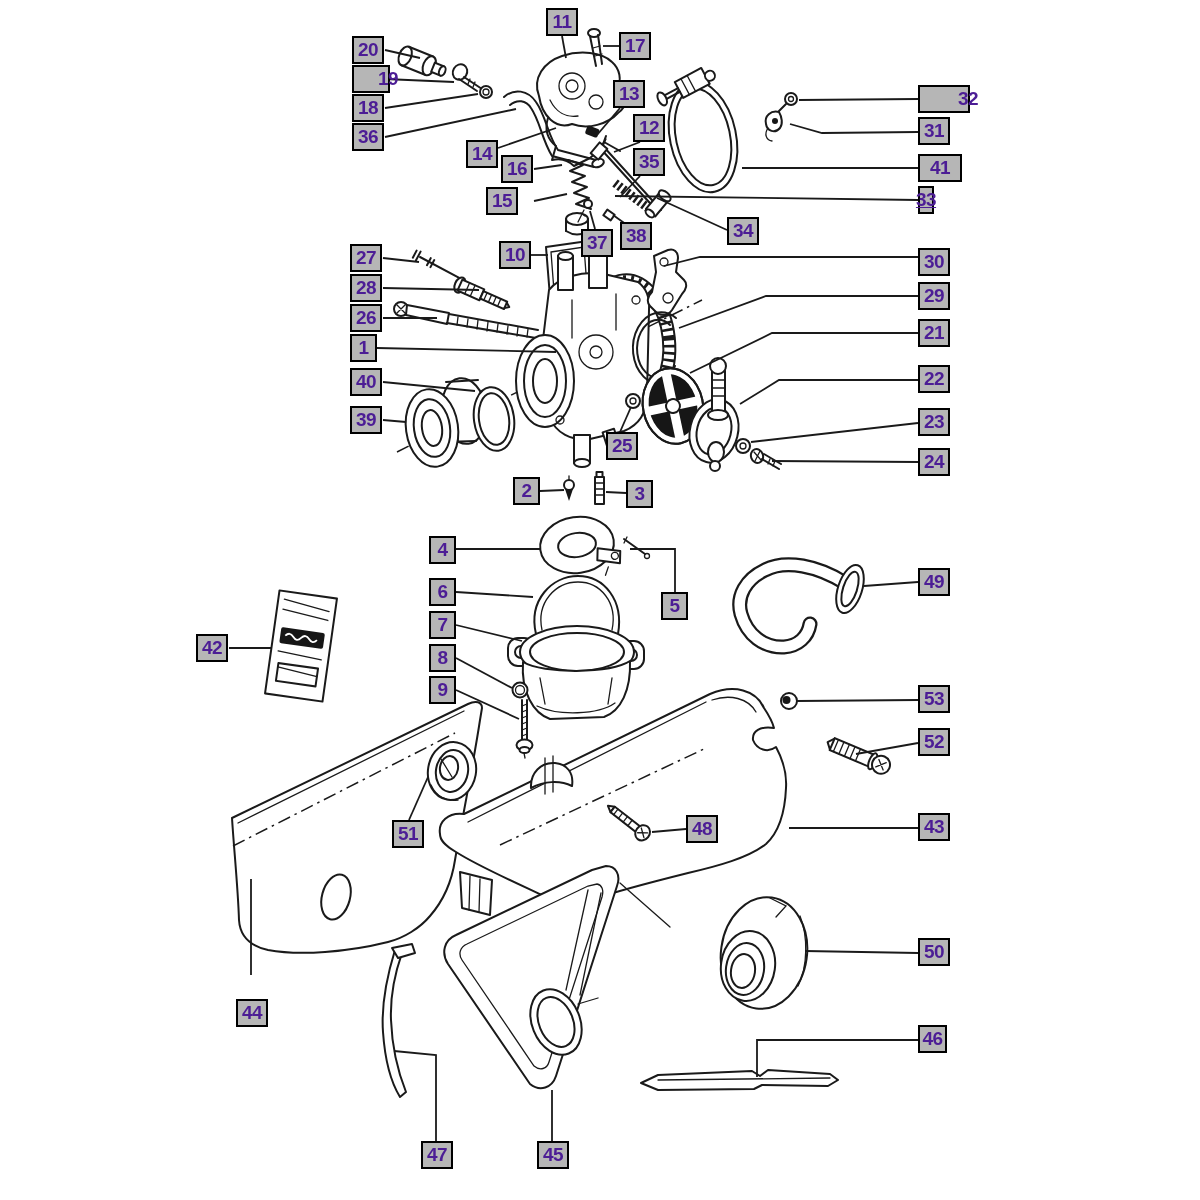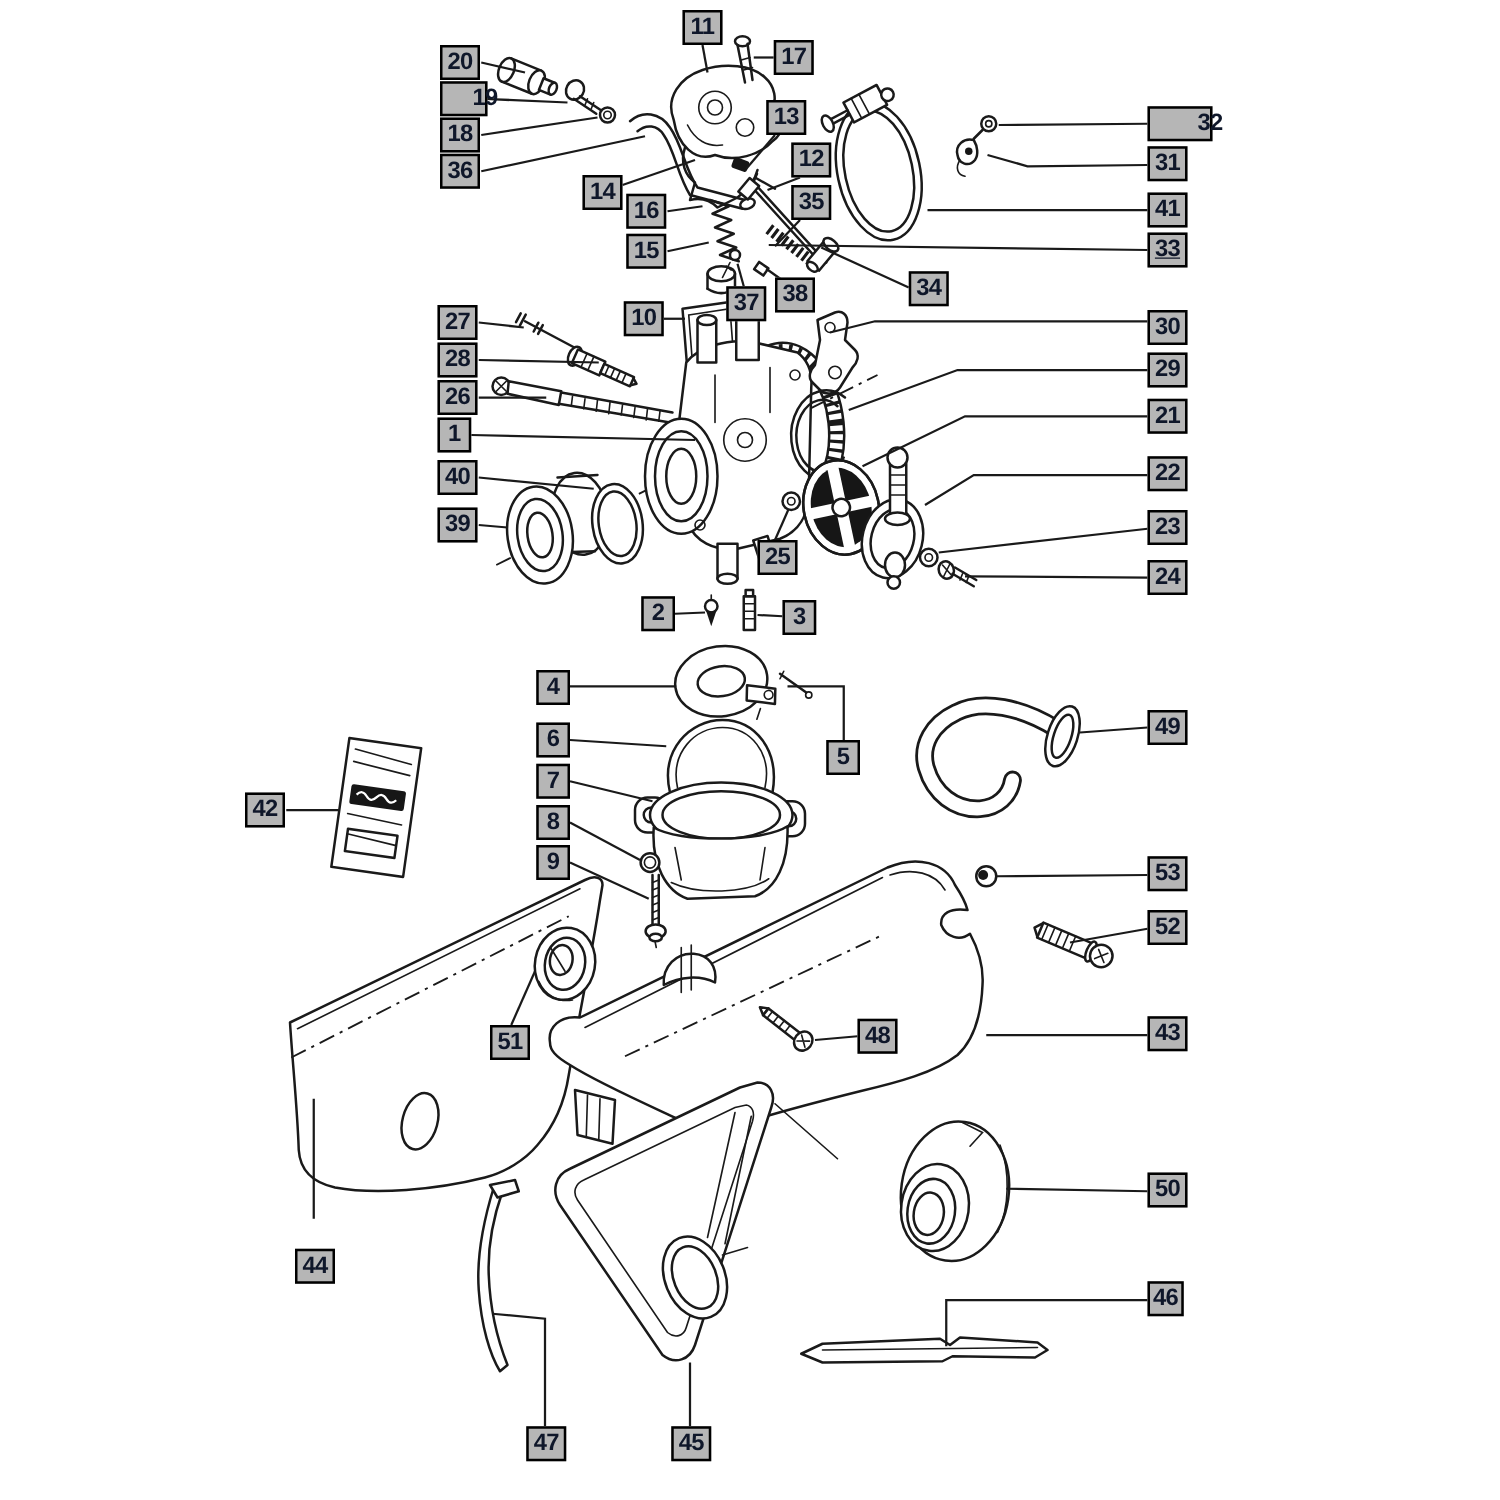--- a/index.html
+++ b/index.html
@@ -7,21 +7,21 @@
            font-family:"Liberation Sans",sans-serif;overflow:hidden;}
   svg.art{position:absolute;left:0;top:0;}
   .ln{fill:none;stroke:#1a1a1a;stroke-width:2;stroke-linecap:round;stroke-linejoin:round;}
   .thin{fill:none;stroke:#1a1a1a;stroke-width:1.3;stroke-linecap:round;}
   .fw{fill:#ffffff;stroke:#1a1a1a;stroke-width:2;stroke-linejoin:round;}
   .fb{fill:#161616;stroke:none;}
   .dd{fill:none;stroke:#1a1a1a;stroke-width:1.5;stroke-dasharray:13 5 2.5 5;}
   .ldr{fill:none;stroke:#1a1a1a;stroke-width:1.8;}
   .hatch{fill:none;stroke:#1a1a1a;stroke-width:12;stroke-dasharray:2.6 4.4;}
   .part-label{position:absolute;height:28px;box-sizing:border-box;
-      background:#b6b6b6;border:2px solid #000;color:#0f172a;
+      background:#b6b6b6;border:2px solid #000;color:#4c1d95;
       display:flex;align-items:center;justify-content:center;
       font-weight:bold;font-size:19px;letter-spacing:-0.5px;cursor:pointer;}
 </style>
 </head>
 <body>
 
 <div class="diagram">
 <svg class="art" width="1200" height="1200" viewBox="0 0 1200 1200">
 
   <g>
@@ -417,47 +417,47 @@
       <div class="part-label" style="left: 661px; top: 592px; width: 27px;">5</div>
       <div class="part-label" style="left: 429px; top: 578px; width: 27px;">6</div>
       <div class="part-label" style="left: 429px; top: 611px; width: 27px;">7</div>
       <div class="part-label" style="left: 429px; top: 644px; width: 27px;">8</div>
       <div class="part-label" style="left: 429px; top: 676px; width: 27px;">9</div>
       <div class="part-label" style="left: 499px; top: 241px; width: 32px;">10</div>
       <div class="part-label" style="left: 546px; top: 8px; width: 32px;">11</div>
       <div class="part-label" style="left: 633px; top: 114px; width: 32px;">12</div>
       <div class="part-label" style="left: 613px; top: 80px; width: 32px;">13</div>
       <div class="part-label" style="left: 466px; top: 140px; width: 32px;">14</div>
-      <div class="part-label" style="left: 501px; top: 187px; width: 32px;">15</div>
+      <div class="part-label" style="left: 486px; top: 187px; width: 32px;">15</div>
       <div class="part-label" style="left: 501px; top: 155px; width: 32px;">16</div>
       <div class="part-label" style="left: 619px; top: 32px; width: 32px;">17</div>
       <div class="part-label" style="left: 352px; top: 94px; width: 32px;">18</div>
       <div class="part-label" style="left: 352px; top: 65px; width: 32px; padding-left: 34px;">19</div>
       <div class="part-label" style="left: 352px; top: 36px; width: 32px;">20</div>
       <div class="part-label" style="left: 918px; top: 319px; width: 32px;">21</div>
       <div class="part-label" style="left: 918px; top: 365px; width: 32px;">22</div>
       <div class="part-label" style="left: 918px; top: 408px; width: 32px;">23</div>
       <div class="part-label" style="left: 918px; top: 448px; width: 32px;">24</div>
       <div class="part-label" style="left: 606px; top: 432px; width: 32px;">25</div>
       <div class="part-label" style="left: 350px; top: 304px; width: 32px;">26</div>
       <div class="part-label" style="left: 350px; top: 244px; width: 32px;">27</div>
       <div class="part-label" style="left: 350px; top: 274px; width: 32px;">28</div>
       <div class="part-label" style="left: 918px; top: 282px; width: 32px;">29</div>
       <div class="part-label" style="left: 918px; top: 248px; width: 32px;">30</div>
       <div class="part-label" style="left: 918px; top: 117px; width: 32px;">31</div>
       <div class="part-label" style="left: 918px; top: 85px; width: 32px; padding-left: 48px;">32</div>
-      <div class="part-label" style="left: 918px; top: 186px; width: 32px; text-decoration: underline;">33</div>
+      <div class="part-label" style="left: 918px; top: 186px; width: 16px; text-decoration: underline;">33</div>
       <div class="part-label" style="left: 727px; top: 217px; width: 32px;">34</div>
       <div class="part-label" style="left: 633px; top: 148px; width: 32px;">35</div>
       <div class="part-label" style="left: 352px; top: 123px; width: 32px;">36</div>
       <div class="part-label" style="left: 581px; top: 229px; width: 32px;">37</div>
       <div class="part-label" style="left: 620px; top: 222px; width: 32px;">38</div>
       <div class="part-label" style="left: 350px; top: 406px; width: 32px;">39</div>
       <div class="part-label" style="left: 350px; top: 368px; width: 32px;">40</div>
-      <div class="part-label" style="left: 918px; top: 154px; width: 32px;">41</div>
+      <div class="part-label" style="left: 918px; top: 154px; width: 44px;">41</div>
       <div class="part-label" style="left: 196px; top: 634px; width: 32px;">42</div>
       <div class="part-label" style="left: 918px; top: 813px; width: 32px;">43</div>
       <div class="part-label" style="left: 236px; top: 975px; width: 32px; margin-top: 24px;">44</div>
       <div class="part-label" style="left: 537px; top: 1141px; width: 32px;">45</div>
       <div class="part-label" style="left: 918px; top: 1025px; width: 29px;">46</div>
       <div class="part-label" style="left: 421px; top: 1141px; width: 32px;">47</div>
       <div class="part-label" style="left: 686px; top: 815px; width: 32px;">48</div>
       <div class="part-label" style="left: 918px; top: 568px; width: 32px;">49</div>
       <div class="part-label" style="left: 918px; top: 938px; width: 32px;">50</div>
       <div class="part-label" style="left: 392px; top: 820px; width: 32px;">51</div>

